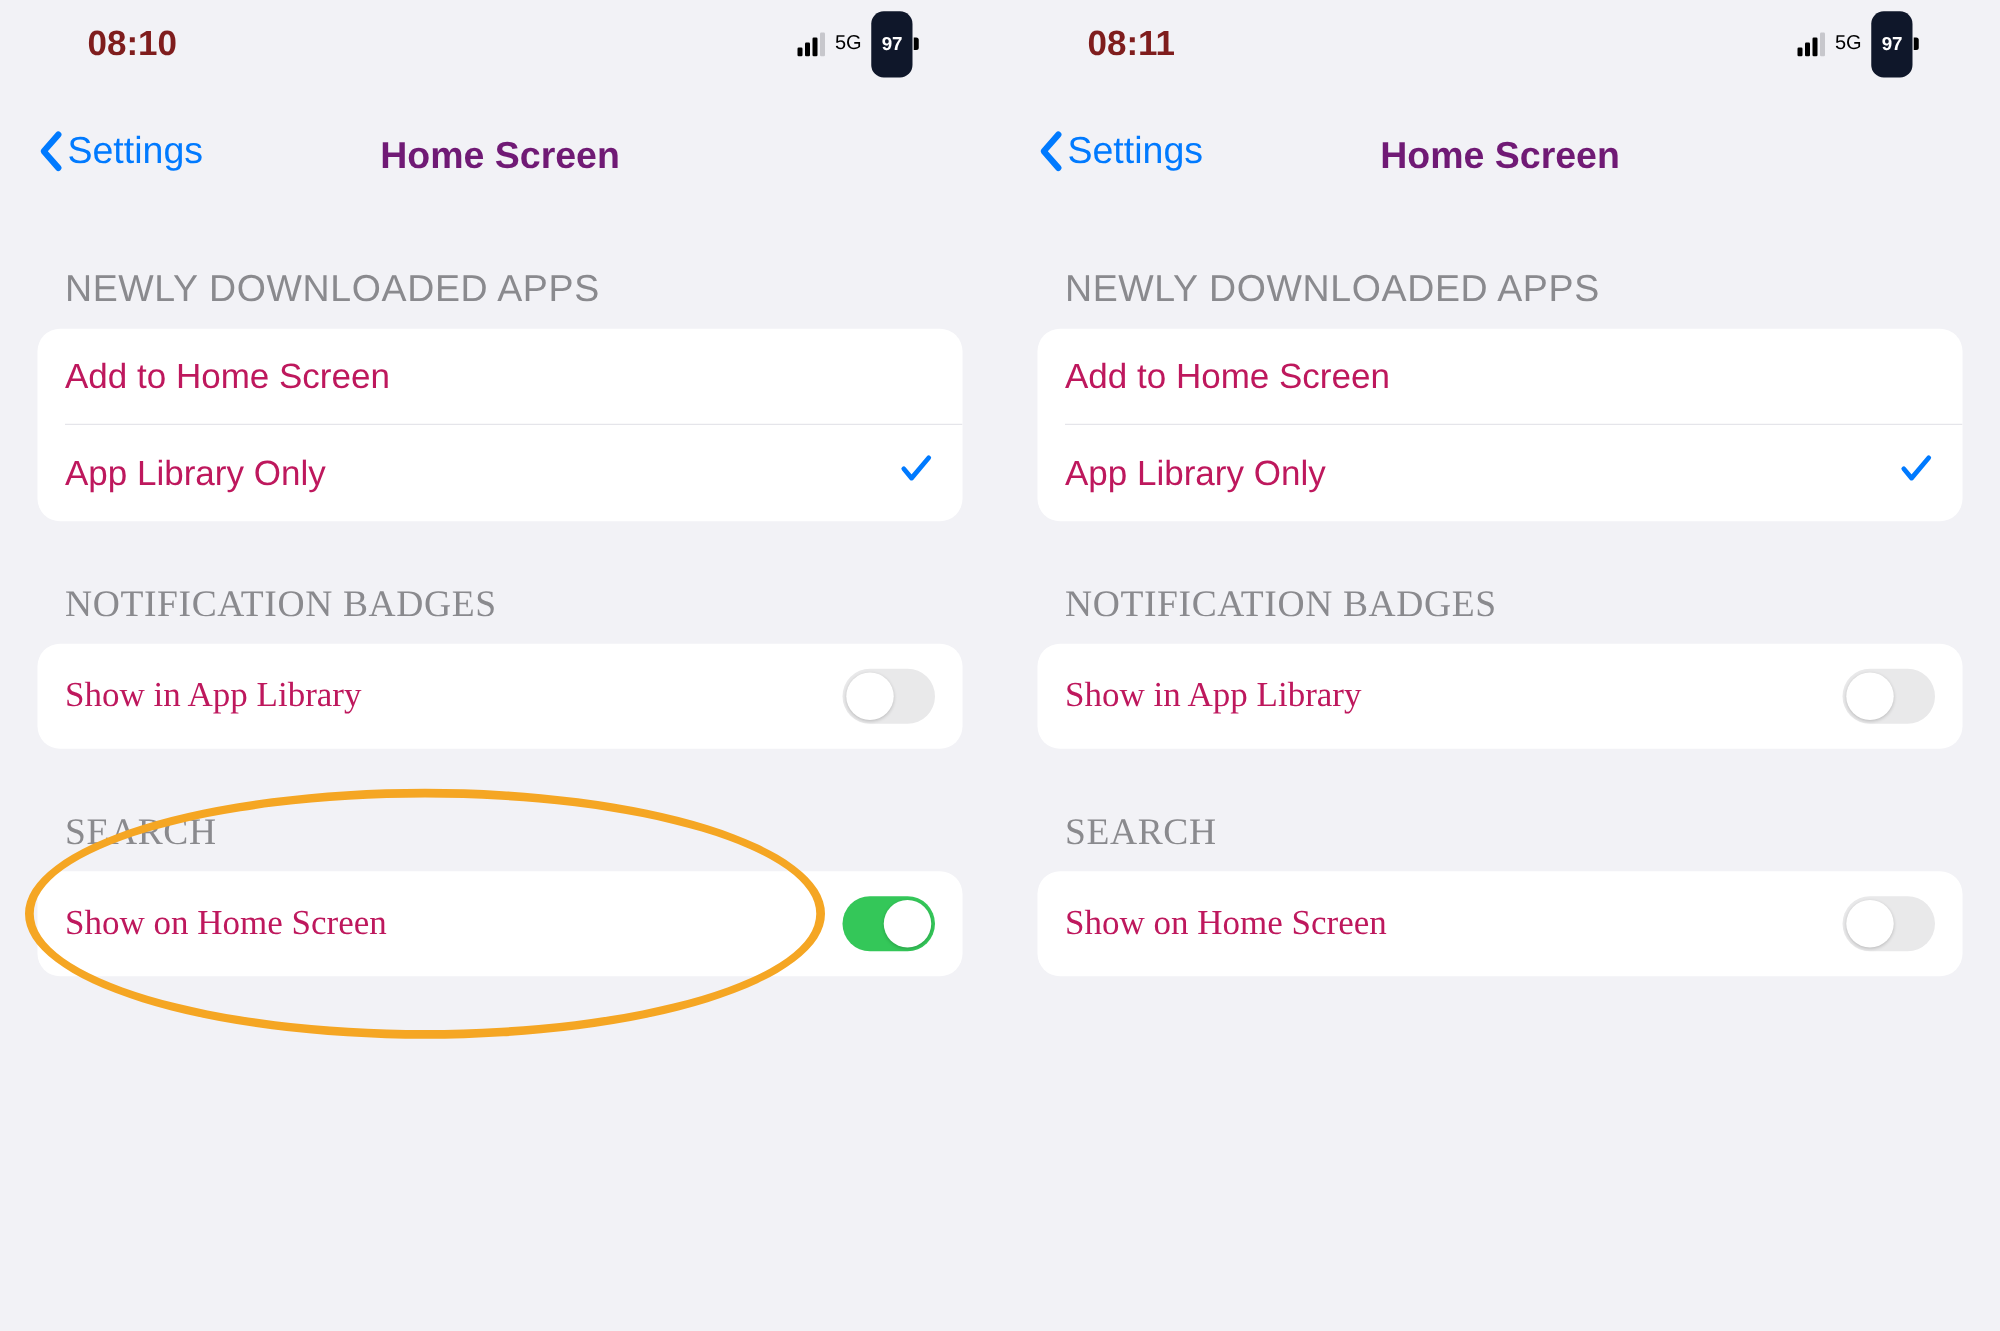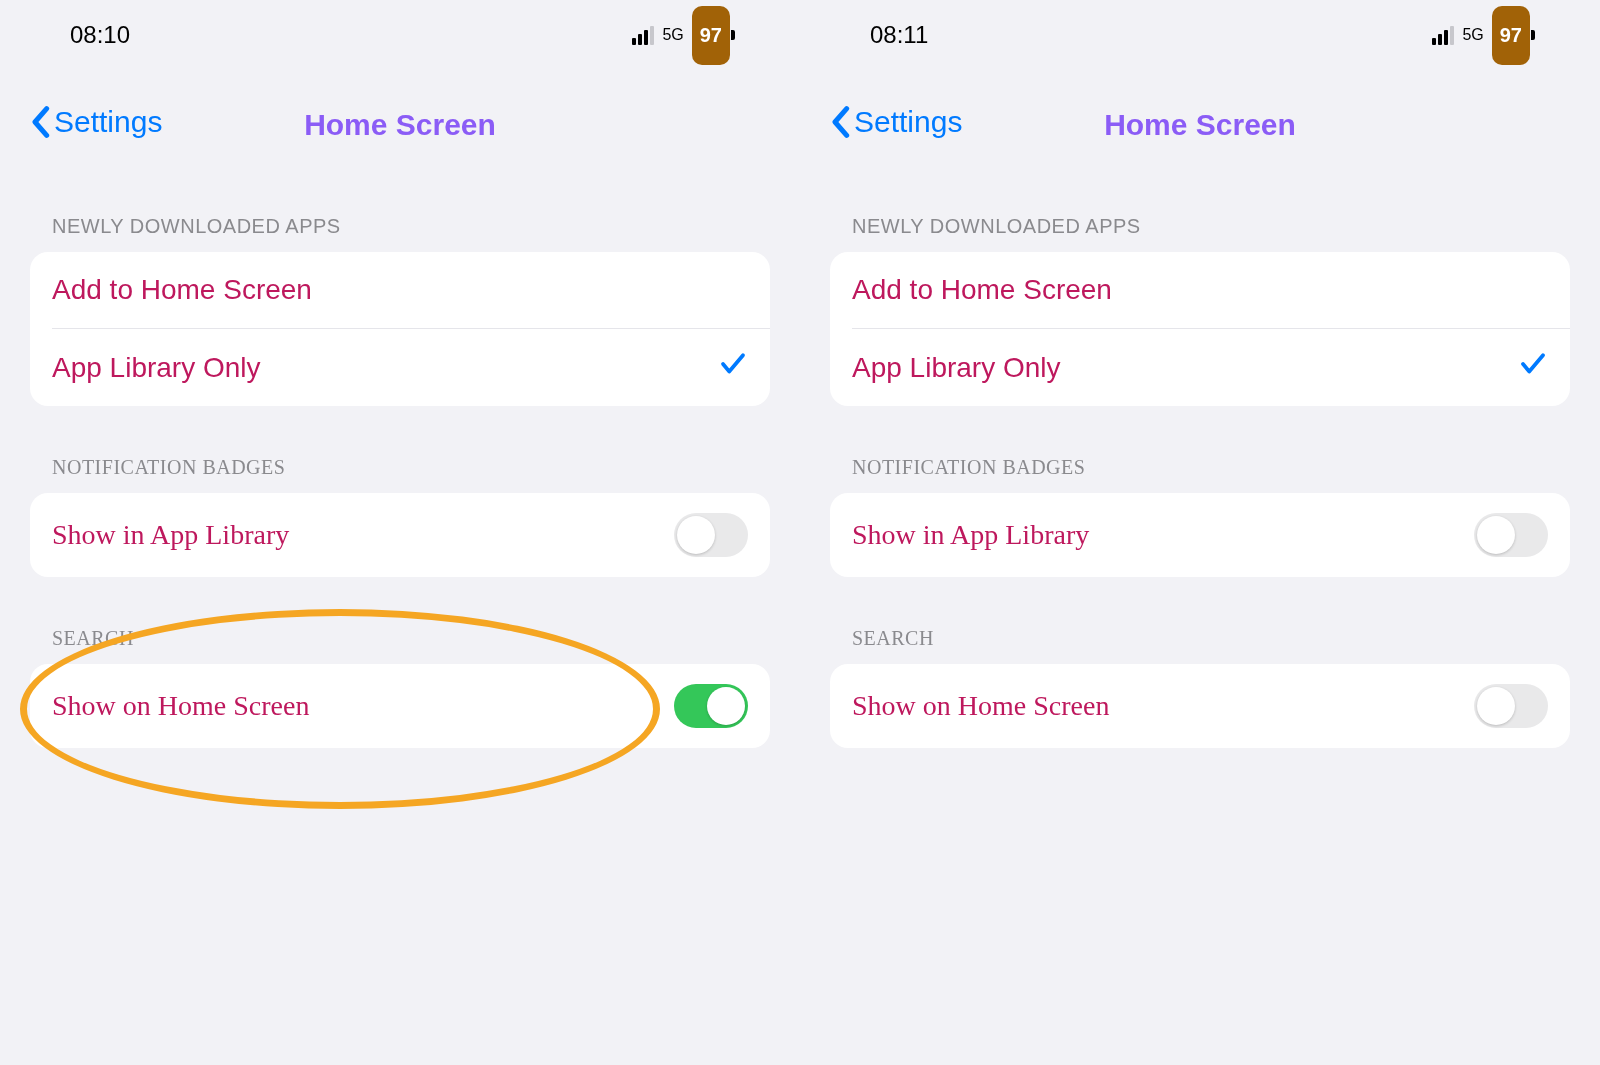--- a/index.html
+++ b/index.html
@@ -17,23 +17,23 @@
   }
   
   .status-bar {
     display: flex;
     justify-content: space-between;
     align-items: center;
     height: 70px;
     padding: 0 40px 0 40px;
   }
   .status-time {
-    font-size: 24px;
-    font-weight: 400;
-    color: #000000;
+    font-size: 28px;
+    font-weight: 700;
+    color: #7f1d1d;
   }
   .status-right {
     display: flex;
     align-items: center;
     gap: 8px;
   }
   .signal-bars {
     display: flex;
     align-items: flex-end;
     gap: 2px;
@@ -47,23 +47,23 @@
   .signal-bars span:nth-child(1){height:7px;}
   .signal-bars span:nth-child(2){height:11px;}
   .signal-bars span:nth-child(3){height:15px;}
   .signal-bars span:nth-child(4){height:19px;background:#c7c7cc;}
   .net-label {
     font-size: 16px;
     font-weight: 500;
     color: #000;
   }
   .battery-pill {
-    background: #a16207;
+    background: #0f172a;
     color: #fff;
-    font-size: 20px;
+    font-size: 15px;
     font-weight: 700;
     border-radius: 10px;
     padding: 18px 8px;
     position: relative;
   }
   .battery-pill::after {
     content:"";
     position:absolute;
     right:-5px;
     top:50%;
@@ -88,31 +88,31 @@
     font-size:30px;
     font-weight:400;
     cursor:pointer;
     position:absolute;
     left:0;
   }
   .back-btn svg { width:20px; height:34px; }
   .page-title {
     font-size:30px;
     font-weight:600;
-    color:#8b5cf6;
+    color:#701a75;
     margin:0 auto;
     position:absolute;
     left:50%;
     transform:translateX(-50%);
   }
   
   .section { margin-top:55px; }
   .section + .section { margin-top:50px;font-family:Liberation Serif, serif; }
   .section-header {
-    font-size:20px;
+    font-size:30px;
     color:#8a8a8e;
     letter-spacing:0.5px;
     padding:0 22px 14px 22px;
     font-weight:400;
     margin-top:12px;
   }
   .card {
     background:#fff;
     border-radius:18px;
     overflow:hidden;

